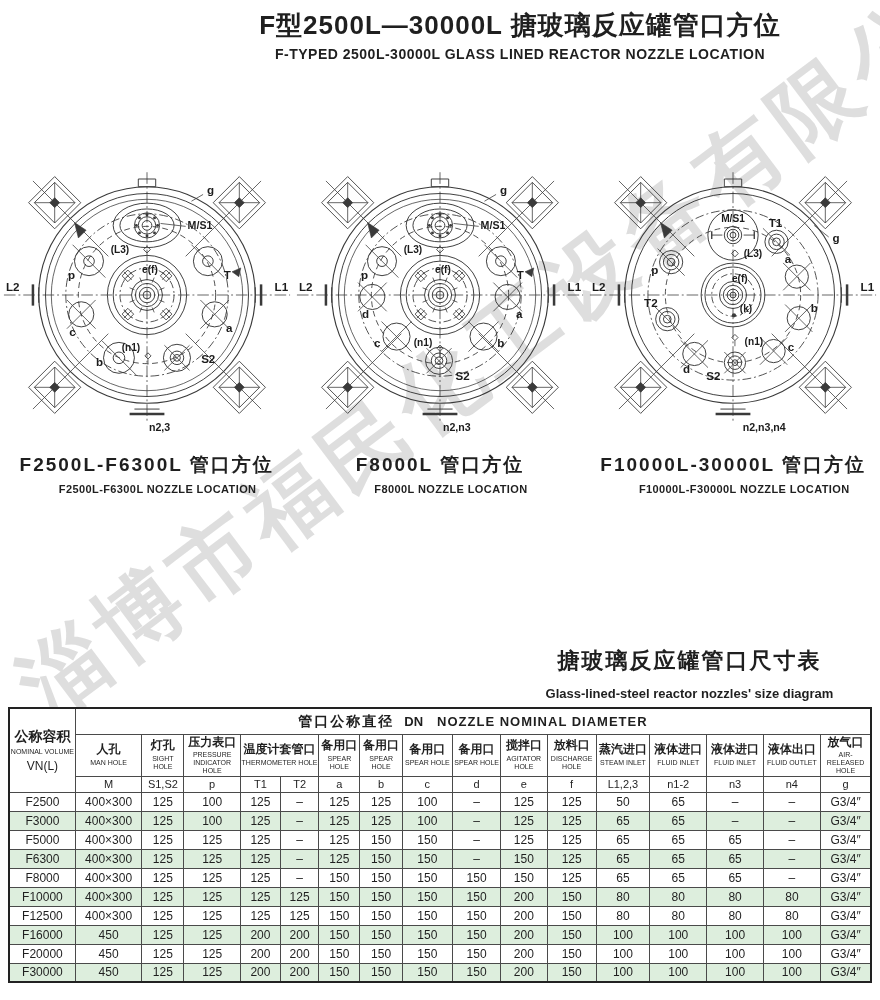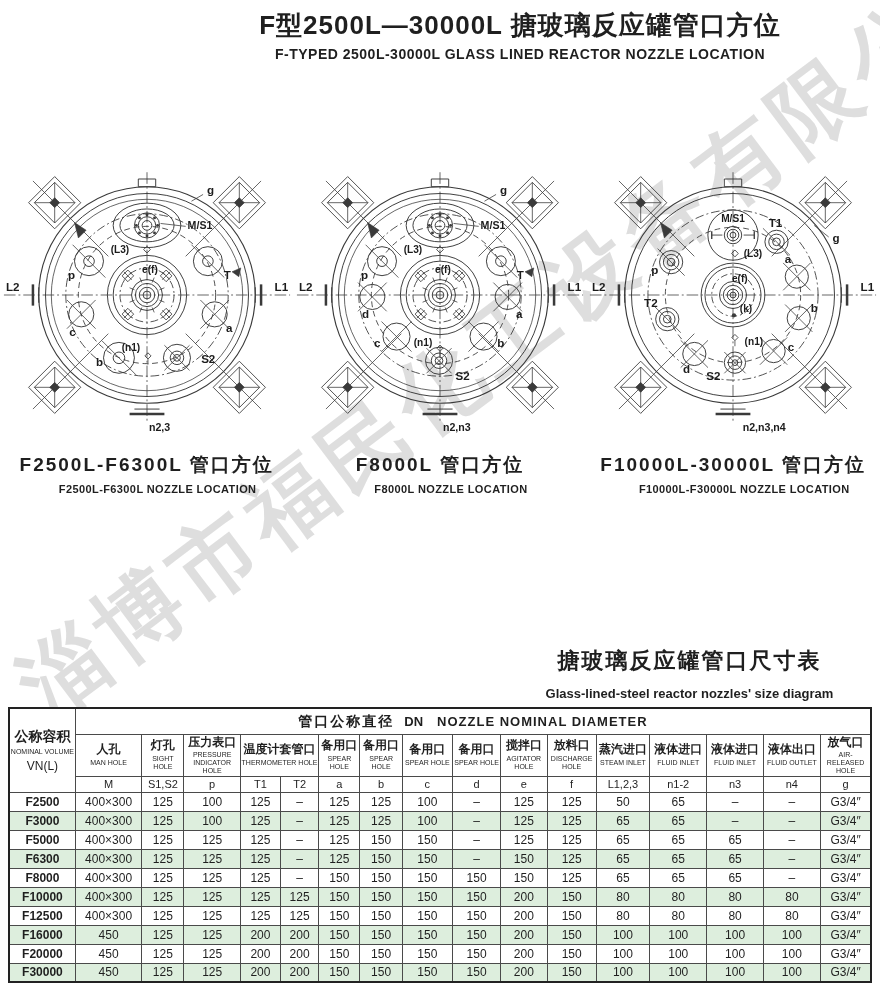--- a/index.html
+++ b/index.html
@@ -43,21 +43,21 @@
   .dn-zh{font-size:14px;font-weight:bold;letter-spacing:2px;}
   .dn-code{font-size:13px;font-weight:bold;margin:0 14px 0 10px;}
   .dn-en{font-size:13px;font-weight:bold;letter-spacing:1px;}
   .hzh{font-size:12px;font-weight:bold;line-height:1.15;}
   .hen{font-size:7px;line-height:1.1;margin-top:2px;letter-spacing:0;}
   .c-zh{font-size:14px;font-weight:bold;}
   .c-en{font-size:7px;margin-top:2px;}
   .c-sym{font-size:12px;margin-top:4px;}
   #size-table tbody tr{height:19px;font-size:12px;}
   #size-table tbody tr:nth-child(even){background:#ddeedd;}
-  #size-table tbody th{font-size:12px;font-weight:bold;}
+  #size-table tbody th{font-size:12px;}
 </style>
 </head>
 <body>
 
 <div class="watermark">淄博市福民化工设备有限公司</div>
 
 <header class="page-title">
   <div class="zh">F型2500L—30000L 搪玻璃反应罐管口方位</div>
   <div class="en">F-TYPED 2500L-30000L GLASS LINED REACTOR NOZZLE LOCATION</div>
 </header>

